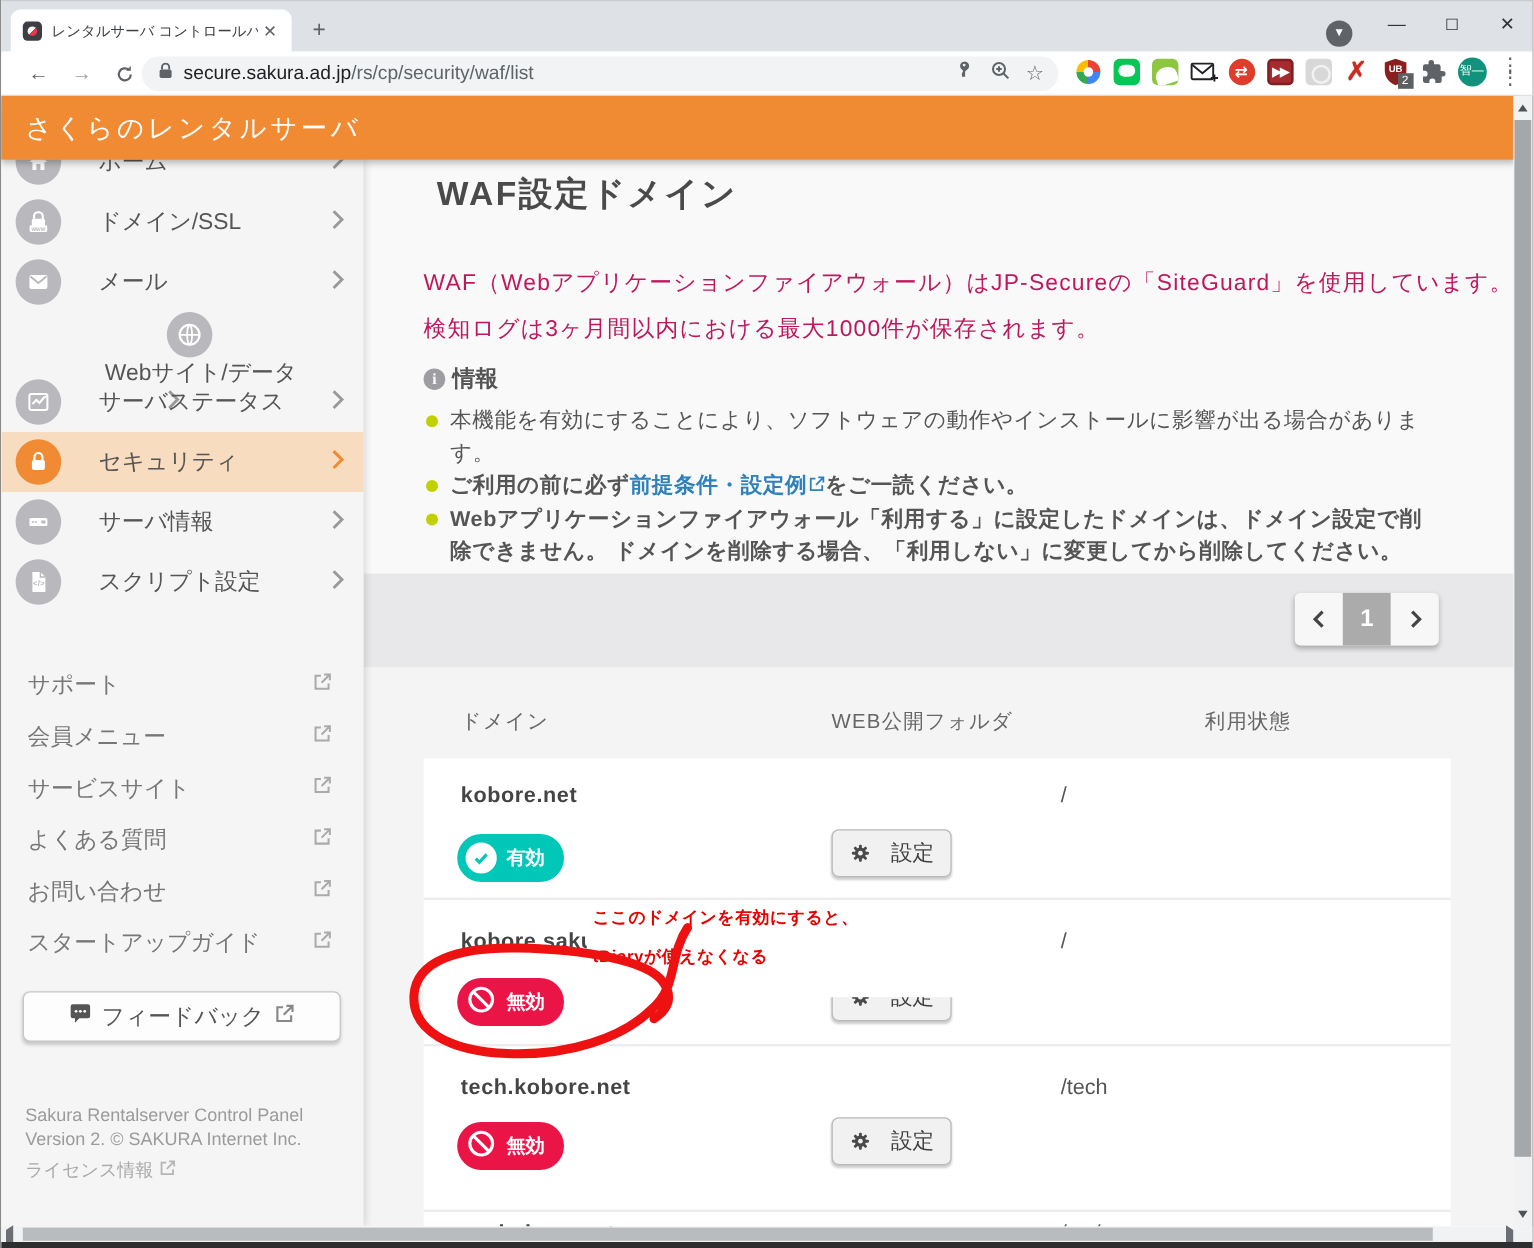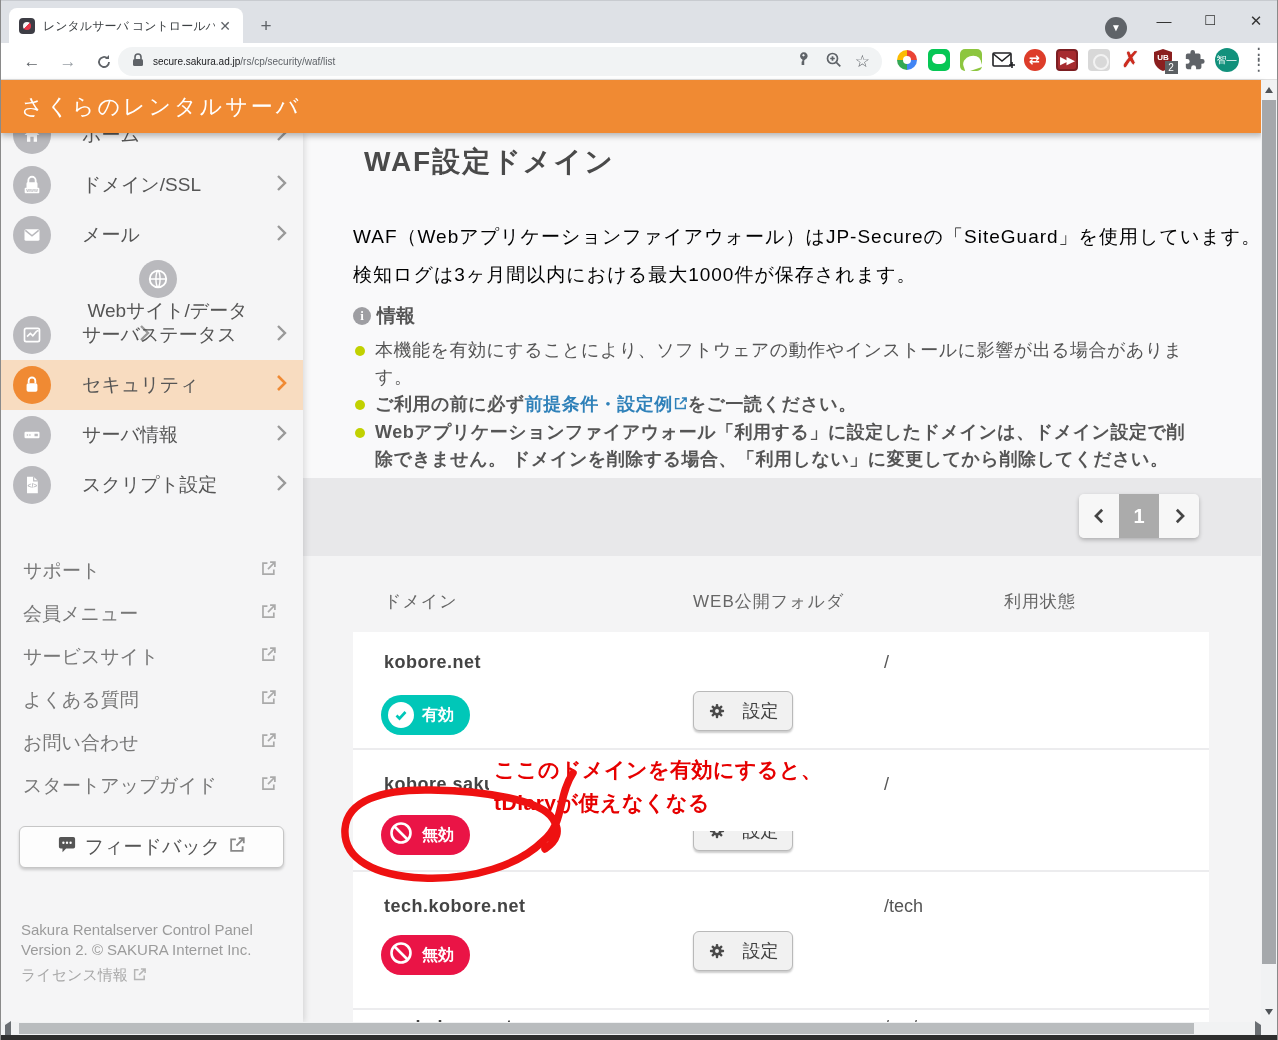--- a/index.html
+++ b/index.html
@@ -16,21 +16,21 @@
   .tab-close { font-size:14px; color:#5f6368; padding:0 4px; cursor:default; }
   .newtab-btn { position:absolute; left:252px; top:12px; width:26px; height:26px; font-size:19px; color:#5f6368; text-align:center; line-height:25px; border-radius:50%; }
   .chrome-dl { position:absolute; left:1104px; top:16px; width:22px; height:22px; border-radius:50%; background:#5f6368; color:#fff; font-size:10px; text-align:center; line-height:21px; }
   .win-controls { position:absolute; right:0; top:0; height:42px; display:flex; }
   .win-btn { width:46px; height:42px; text-align:center; line-height:40px; font-size:15px; color:#333; }
 
   .toolbar { position:absolute; left:0; top:43px; width:1278px; height:37px; background:#fff; border-bottom:1px solid #e0e0e0; }
   .nav-ic { position:absolute; top:5px; width:28px; height:28px; border-radius:50%; text-align:center; line-height:27px; font-size:17px; color:#5f6368; }
   .omnibox { position:absolute; left:117px; top:4px; width:764px; height:29px; background:#f1f3f4; border-radius:15px; display:flex; align-items:center; }
   .omni-lock { margin-left:14px; flex:0 0 auto; }
-  .omni-url { font-size:10px; margin-left:9px; white-space:nowrap; flex:1; overflow:hidden; }
+  .omni-url { font-size:16px; margin-left:9px; white-space:nowrap; flex:1; overflow:hidden; }
   .omni-host { color:#202124; }
   .omni-path { color:#5f6368; }
   .omni-right { display:flex; gap:12px; margin-right:12px; align-items:center; }
   .ext-row { position:absolute; top:4px; left:893px; display:flex; align-items:center; gap:7px; }
   .ext { width:25px; height:25px; position:relative; display:flex; align-items:center; justify-content:center; }
   .ic-photos { width:20px; height:20px; border-radius:50%; background:conic-gradient(#ea4335 0 25%,#4285f4 0 50%,#34a853 0 75%,#fbbc04 0); position:relative; }
   .ic-photos::after { content:""; position:absolute; left:6px; top:6px; width:8px; height:8px; border-radius:50%; background:#fff; }
   .ic-line { width:22px; height:22px; border-radius:5px; background:#06c755; position:relative; }
   .ic-line::after { content:""; position:absolute; left:4px; top:5px; width:14px; height:10px; background:#fff; border-radius:5px; }
   .ic-green { width:22px; height:22px; border-radius:5px; background:#8dc63f; position:relative; overflow:hidden; }
@@ -65,21 +65,21 @@
   .sl-ext { margin-right:26px; }
   .feedback-btn { position:absolute; left:18px; top:693px; width:265px; height:42px; background:#fdfdfd; border:1px solid #c6c6c6; border-radius:6px; box-shadow:0 2px 3px rgba(0,0,0,.18); display:flex; align-items:center; justify-content:center; gap:8px; }
   .fb-label { font-size:19px; color:#555; }
   .side-footer { position:absolute; left:20px; top:787px; width:260px; font-size:15px; line-height:20px; color:#9b9b9b; }
   .license { position:absolute; left:20px; top:833px; font-size:15px; color:#a9a9a9; display:flex; gap:4px; align-items:center; }
 
   .content { position:absolute; left:302px; top:0; width:960px; height:889px; }
   .sec-white { position:absolute; left:0; top:0; width:960px; height:345px; background:#f9f9fa; }
   .sec-band  { position:absolute; left:0; top:345px; width:960px; height:78px; background:#e8e8ea; }
   .page-title { position:absolute; left:61px; top:10px; font-size:28px; font-weight:bold; color:#4a4a4a; letter-spacing:2px; }
-  .desc { position:absolute; left:50px; top:85px; font-size:19px; line-height:38px; color:#000000; letter-spacing:1px; }
+  .desc { position:absolute; left:50px; top:85px; font-size:19px; line-height:38px; color:#be185d; letter-spacing:1px; }
   .info-block { position:absolute; left:50px; top:170px; width:860px; }
   .info-head { display:flex; align-items:center; gap:6px; font-size:19px; font-weight:bold; color:#555; }
   .info-ic { width:18px; height:18px; border-radius:50%; background:#9e9ea2; color:#fff; font-size:13px; font-weight:bold; text-align:center; line-height:18px; font-family:"Liberation Serif",serif; }
   .bullets { margin-top:8px; }
   .bullet { position:relative; padding-left:22px; font-size:18px; line-height:27px; color:#555; letter-spacing:.5px; width:848px; }
   .bullet + .bullet { margin-top:0;font-weight:bold; }
   .bullet::before { content:""; position:absolute; left:2px; top:9px; width:10px; height:10px; border-radius:50%; background:#c1d100; }
   .info-link { color:#2f81b9; text-decoration:none; }
   .ext-link-blue { display:inline-block; vertical-align:-1px; }
 
@@ -97,21 +97,21 @@
   .badge { position:absolute; left:28px; height:40px; border-radius:20px; display:flex; align-items:center; padding:0 16px 0 7px; gap:8px; }
   .badge-enabled { background:#00c7b8;text-align:center; }
   .badge-disabled { background:#ea1446; }
   .badge-label { color:#fff; font-size:16px; font-weight:bold; }
   .chk-circle { width:26px; height:26px; border-radius:50%; background:#fff; display:flex; align-items:center; justify-content:center; }
   .cfg-btn { position:absolute; left:340px; width:100px; height:40px; background:#f1f1f1; border:1px solid #b9b9b9; border-radius:6px; box-shadow:0 2px 2px rgba(0,0,0,.2); display:flex; align-items:center; justify-content:center; gap:17px; }
   .cfg-label { font-size:18px; color:#3f3f3f; }
 
   
   .anno-box { position:absolute; left:488px; top:751px; width:320px; height:80px; background:#fff; z-index:40; }
-  .anno-line { position:absolute; left:5px; font-size:21px; font-weight:bold; color:#e60000; white-space:nowrap; letter-spacing:.5px; }
+  .anno-line { position:absolute; left:5px; font-size:14px; font-weight:bold; color:#e60000; white-space:nowrap; letter-spacing:.5px; }
   .anno-loop { position:absolute; left:330px; top:735px; z-index:50; pointer-events:none; }
 
   
   .vscroll { position:absolute; right:0; top:80px; width:16px; height:942px; background:#f1f2f3; z-index:60; }
   .vs-arrow { position:absolute; left:0; width:16px; height:16px; display:flex; align-items:center; justify-content:center; }
   .tri-up { width:0; height:0; border-left:4px solid transparent; border-right:4px solid transparent; border-bottom:6px solid #4f5357; }
   .tri-down { width:0; height:0; border-left:4px solid transparent; border-right:4px solid transparent; border-top:6px solid #4f5357; }
   .vs-thumb { position:absolute; left:1px; top:20px; width:14px; height:864px; background:#a5a8ab; }
   .hscroll { position:absolute; left:0; top:1022px; width:1278px; height:13px; background:#f1f2f3; z-index:61; display:flex; align-items:center; }
   .hs-thumb { position:absolute; left:18px; top:1px; width:1175px; height:11px; background:#b9bcbe; }

